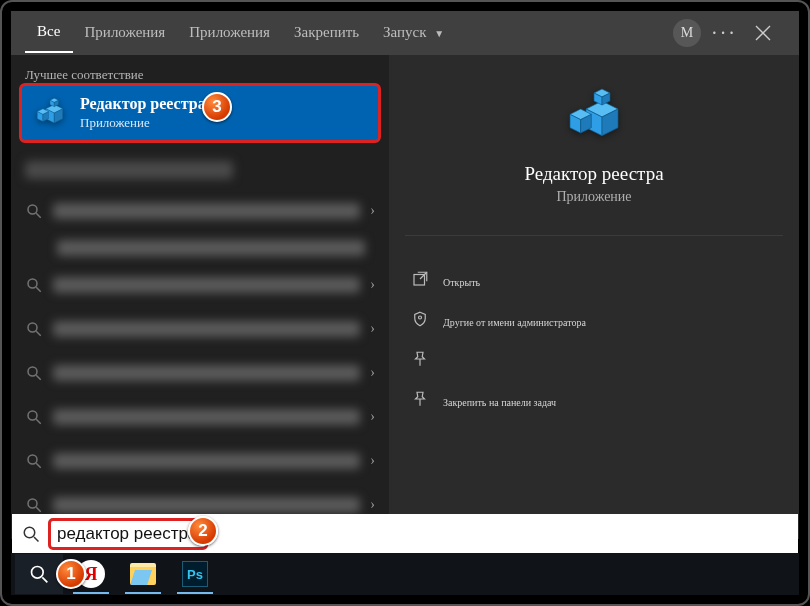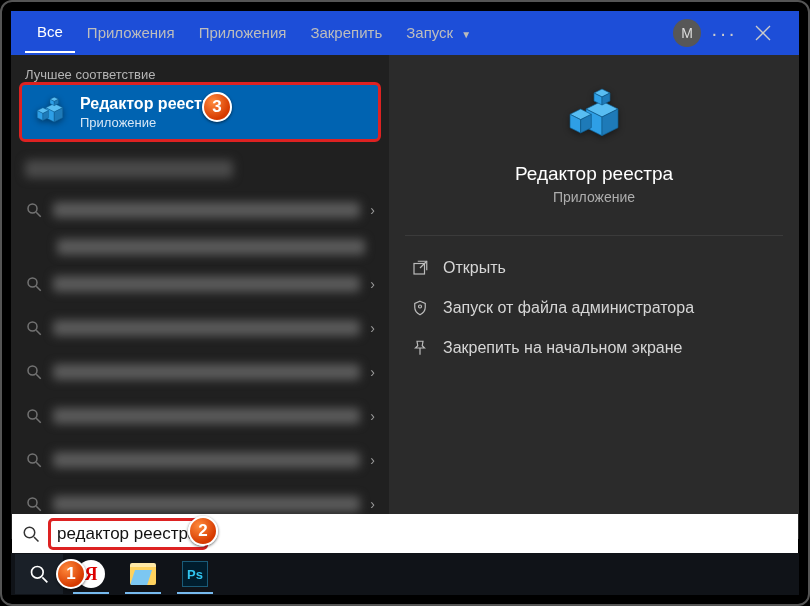--- a/index.html
+++ b/index.html
@@ -1,18 +1,18 @@
 <!DOCTYPE html>
 <html><head>
 <meta charset="utf-8">
 <style>
   * { box-sizing: border-box; margin: 0; padding: 0; }
   html, body { width: 810px; height: 606px; overflow: hidden; font-family: "Segoe UI", Arial, sans-serif; background: #000; }
   .frame { position: relative; width: 810px; height: 606px; border: 2px solid #555; border-radius: 12px; background: #000; }
-  .panel { position: absolute; left: 9px; right: 9px; top: 9px; bottom: 65px; background: #1d4ed8; }
+  .panel { position: absolute; left: 9px; right: 9px; top: 9px; bottom: 65px; background: #404040; font-family: Liberation Serif, serif; }
   .tabs { display: flex; align-items: center; height: 44px; padding: 0 14px; color: #ddd; font-size: 15px; }
   .tab { padding: 10px 12px 11px; color: #bdbdbd; cursor: pointer; }
   .tab.active { color: #fff; border-bottom: 2px solid #fff; }
   .tab .chev { font-size: 10px; margin-left: 4px; color: #bbb; }
   .tabs-spacer { flex: 1; }
   .avatar { width: 28px; height: 28px; border-radius: 50%; background: #575757; color: #ddd; display: flex; align-items: center; justify-content: center; font-size: 14px; margin: 0 6px; }
   .more-btn { width: 34px; text-align: center; color: #ccc; font-size: 20px; letter-spacing: 2px; cursor: pointer; }
   .close-btn { width: 44px; height: 44px; display: flex; align-items: center; justify-content: center; cursor: pointer; }
   .close-btn svg { stroke: #ccc; }
   .body { position: absolute; left: 0; right: 0; top: 44px; bottom: 0; display: flex; }
@@ -28,21 +28,21 @@
   .li .mag { width: 18px; height: 18px; opacity: .6; }
   .li .blur { flex: 1; height: 16px; margin: 0 10px; background: #5a5a5a; border-radius: 4px; filter: blur(5px); }
   .li .chev { color: #9a9a9a; font-size: 14px; }
   .right { flex: 1; background: #2b2b2b; color: #ddd; display: flex; flex-direction: column; align-items: stretch; }
   .preview-top { display: flex; flex-direction: column; align-items: center; padding: 30px 20px 20px; }
   .big-icon { width: 64px; height: 64px; margin-bottom: 14px; }
   .preview-title { font-size: 19px; color: #fff; }
   .preview-sub { font-size: 14px; color: #aeaeae; margin-top: 4px; }
   .hr { height: 1px; background: #3b3b3b; margin: 10px 16px 6px; }
   .actions { padding: 6px 10px; }
-  .act { display: flex; align-items: center; gap: 14px; height: 40px; padding: 0 12px; color: #d6d6d6; font-size: 16px; cursor: pointer; }
+  .act { display: flex; align-items: flex-end; gap: 14px; height: 40px; padding: 0 12px; color: #d6d6d6; font-size: 10px; cursor: pointer; }
   .act svg { width: 18px; height: 18px; }
   .search-wrap { position: absolute; left: 10px; right: 10px; bottom: 50px; height: 40px; background: #fff; display: flex; align-items: center; }
   .search-wrap .mag2 { margin: 0 8px 0 10px; }
   .search-text-box { border: 3px solid #d22; border-radius: 5px; padding: 3px 6px; display: flex; align-items: center; position: relative; }
   .search-text { font-size: 17px; color: #111; white-space: nowrap; }
   .caret { width: 1px; height: 20px; background: #111; margin-left: 1px; }
   .taskbar { position: absolute; left: 9px; right: 9px; bottom: 9px; height: 42px; background: #101318; display: flex; align-items: center; padding: 0 4px; gap: 4px; }
   .tb-item { width: 48px; height: 40px; display: flex; align-items: center; justify-content: center; position: relative; cursor: pointer; }
   .tb-item.active { background: #1a2028; }
   .tb-item .underline { position: absolute; bottom: 0; left: 6px; right: 6px; height: 2px; background: #76b9ed; display: none; }
@@ -196,28 +196,34 @@
                 <path d="M9 3h12v12"></path>
                 <path d="M21 3l-9 9"></path>
               </svg>
             <span>Открыть</span>
           </div>
           <div class="act">
             <svg viewBox="0 0 24 24" fill="none" stroke="#bbb" stroke-width="1.6">
                 <path d="M12 3l7 3v5c0 5-3 8-7 10-4-2-7-5-7-10V6z"></path>
                 <circle cx="12" cy="10" r="2"></circle>
               </svg>
-            <span>Запуск от файла администратора</span>
+            <span>Другие от имени администратора</span>
           </div>
           <div class="act">
             <svg viewBox="0 0 24 24" fill="none" stroke="#bbb" stroke-width="1.6">
                 <path d="M8 3h8l-1 6 3 3H6l3-3z"></path>
                 <line x1="12" y1="12" x2="12" y2="21"></line>
               </svg>
-            <span>Закрепить на начальном экране</span>
+          </div>
+          <div class="act">
+            <svg viewBox="0 0 24 24" fill="none" stroke="#bbb" stroke-width="1.6">
+                <path d="M8 3h8l-1 6 3 3H6l3-3z"></path>
+                <line x1="12" y1="12" x2="12" y2="21"></line>
+              </svg>
+            <span>Закрепить на панели задач</span>
           </div>
         </div>
       </div>
     </div>
   </div>
 
   <div class="search-wrap">
     <svg class="mag2" width="18" height="18" viewBox="0 0 24 24">
         <circle cx="10" cy="10" r="7" fill="none" stroke="#333" stroke-width="2"></circle>
         <line x1="16" y1="16" x2="22" y2="22" stroke="#333" stroke-width="2"></line>

